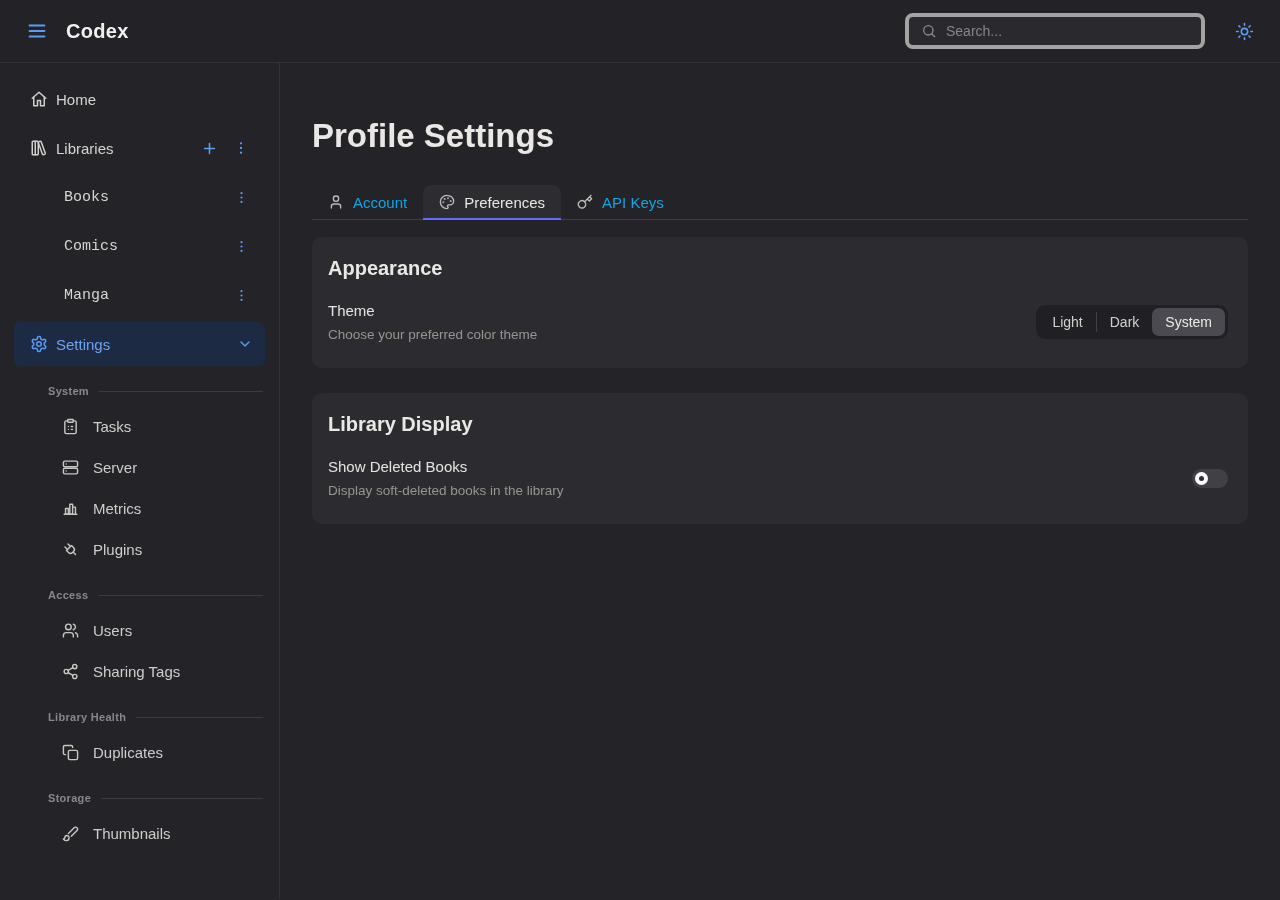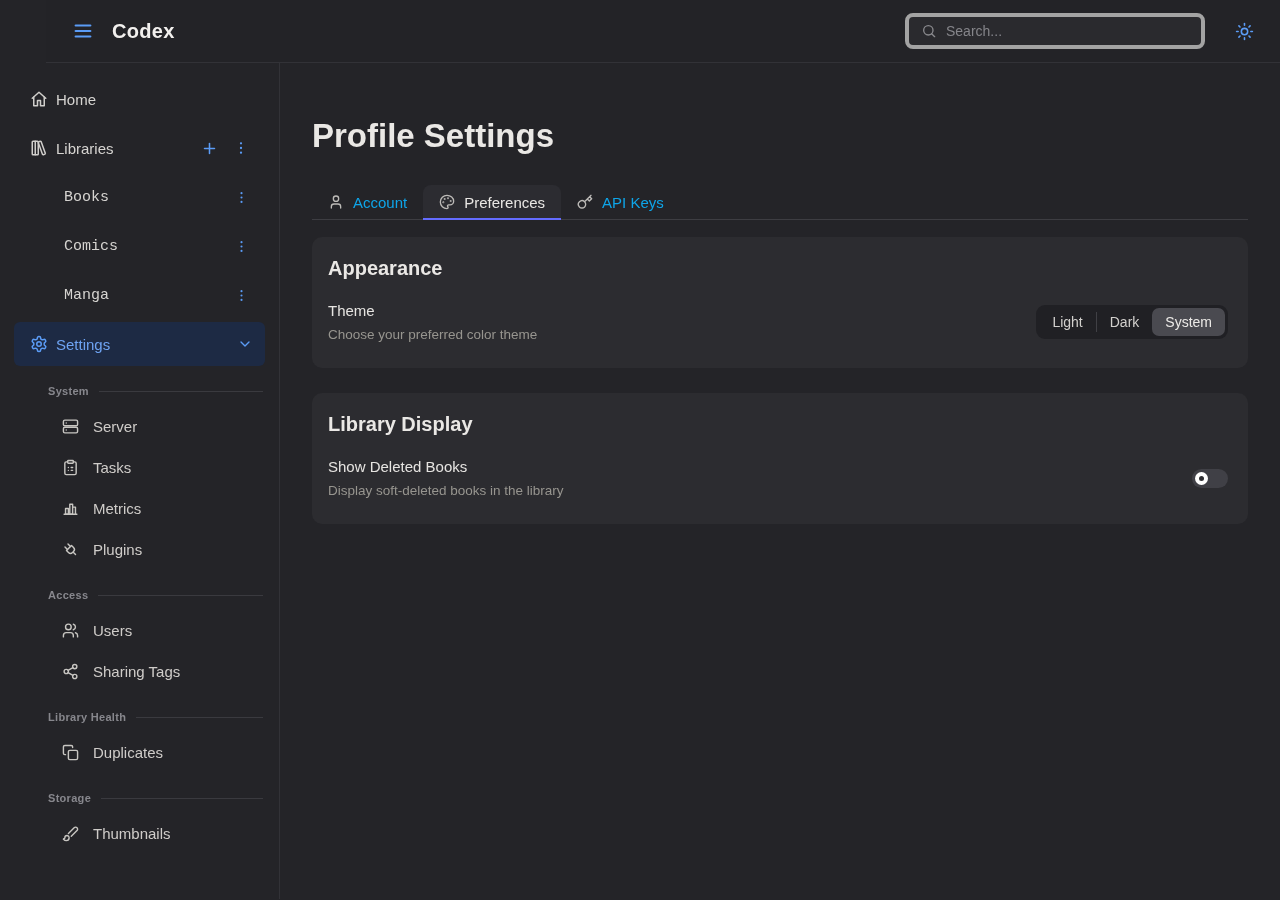--- a/index.html
+++ b/index.html
@@ -7,21 +7,21 @@
   body {
     background:#242428;
     font-family:"Liberation Sans", sans-serif;
     color:#e8e6e3;
   }
   svg { display:block; }
 
   
   .header {
     height:63px; background:#232327; border-bottom:1px solid #323237;
-    display:flex; align-items:center; padding:0 22px;margin-left:46px;
+    display:flex; align-items:center; padding:0 22px;
   }
   .icon-btn {
     background:none; border:none; cursor:pointer; color:#5b9cf6;
     display:flex; align-items:center; justify-content:center; padding:4px;
   }
   .app-title { font-size:20px; font-weight:700; color:#f2f0ee; margin-left:14px; letter-spacing:.3px; }
   .header-spacer { flex:1; }
   .search-box {
     width:300px; height:36px; background:#2a2a2e; border:4px solid #a3a3a3;
     border-radius:8px; display:flex; align-items:center; padding:0 12px; gap:9px;
@@ -266,37 +266,37 @@
       </span>
     </div>
 
     <div class="section-header">
       <span class="sec-label">System</span>
       <span class="sec-line"></span>
     </div>
     <div class="sec-item">
       <span class="nav-ic">
         <svg width="17" height="17" viewBox="0 0 24 24" fill="none" stroke="currentColor" stroke-width="2" stroke-linecap="round" stroke-linejoin="round">
+            <rect x="8" y="2" width="8" height="4" rx="1"></rect>
+            <path d="M16 4h2a2 2 0 0 1 2 2v14a2 2 0 0 1-2 2H6a2 2 0 0 1-2-2V6a2 2 0 0 1 2-2h2"></path>
+            <path d="M9 12h.01M13 12h2M9 16h.01M13 16h2"></path>
+          </svg>
+      </span>
+      <span>Tasks</span>
+    </div>
+    <div class="sec-item">
+      <span class="nav-ic">
+        <svg width="17" height="17" viewBox="0 0 24 24" fill="none" stroke="currentColor" stroke-width="2" stroke-linecap="round" stroke-linejoin="round">
             <rect x="2" y="3" width="20" height="8" rx="2"></rect>
             <rect x="2" y="13" width="20" height="8" rx="2"></rect>
             <line x1="6" y1="7" x2="6.01" y2="7"></line>
             <line x1="6" y1="17" x2="6.01" y2="17"></line>
           </svg>
       </span>
       <span>Server</span>
-    </div>
-    <div class="sec-item">
-      <span class="nav-ic">
-        <svg width="17" height="17" viewBox="0 0 24 24" fill="none" stroke="currentColor" stroke-width="2" stroke-linecap="round" stroke-linejoin="round">
-            <rect x="8" y="2" width="8" height="4" rx="1"></rect>
-            <path d="M16 4h2a2 2 0 0 1 2 2v14a2 2 0 0 1-2 2H6a2 2 0 0 1-2-2V6a2 2 0 0 1 2-2h2"></path>
-            <path d="M9 12h.01M13 12h2M9 16h.01M13 16h2"></path>
-          </svg>
-      </span>
-      <span>Tasks</span>
     </div>
     <div class="sec-item">
       <span class="nav-ic">
         <svg width="17" height="17" viewBox="0 0 24 24" fill="none" stroke="currentColor" stroke-width="2" stroke-linecap="round" stroke-linejoin="round">
             <path d="M3 20h18"></path>
             <rect x="5" y="12" width="4" height="8"></rect>
             <rect x="11" y="6" width="4" height="14"></rect>
             <path d="M15 10h4v10"></path>
           </svg>
       </span>

